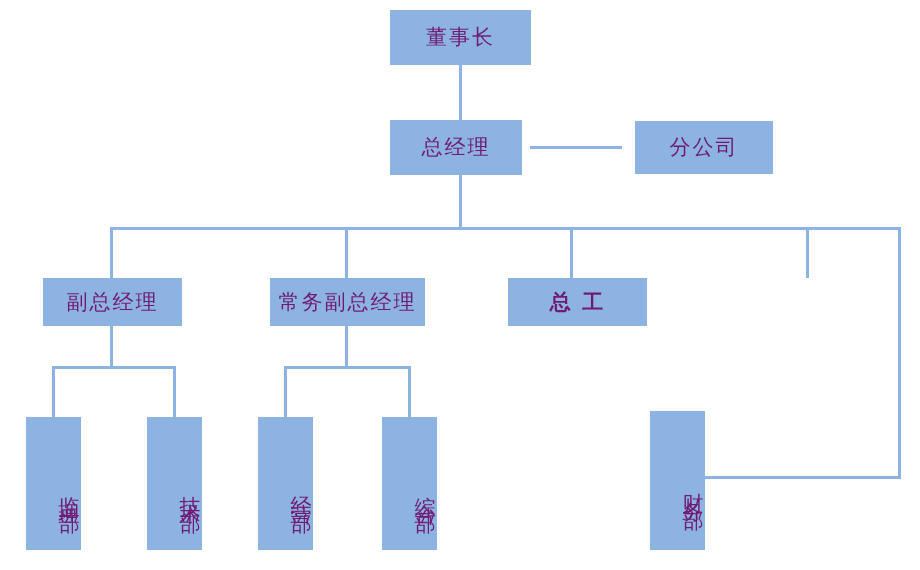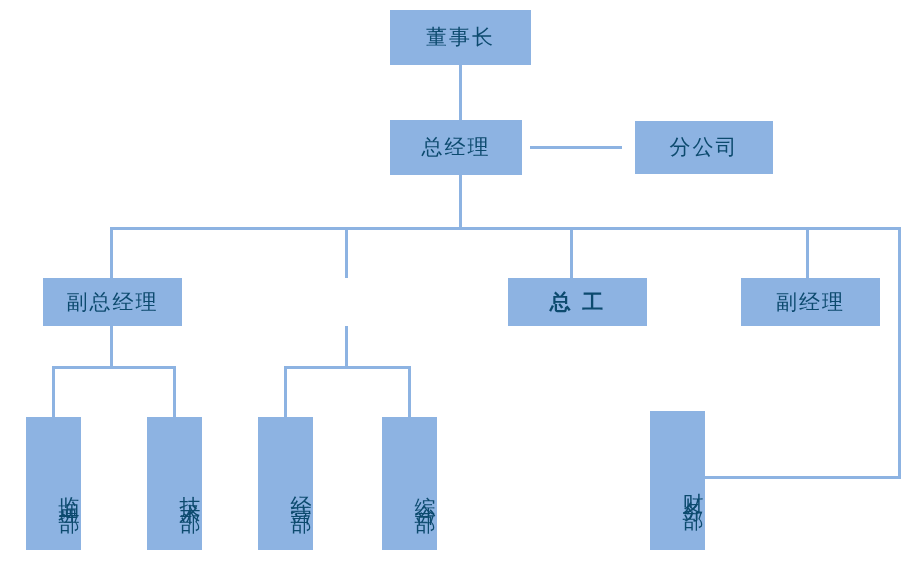--- a/index.html
+++ b/index.html
@@ -15,21 +15,21 @@
     position: relative;
     width: 920px;
     height: 570px;
     background: #ffffff;
     overflow: hidden;
   }
   .node {
     position: absolute;
     box-sizing: border-box;
     background: #8db3e2;
-    color: #0c4a6e;
+    color: #701a75;
     display: flex;
     align-items: center;
     justify-content: center;
     letter-spacing: 2px;
     line-height: 1.15;
     white-space: pre;
     z-index: 2;
   }
   .node.horiz {
     font-size: 21px;
@@ -81,24 +81,24 @@
   <div class="conn" style="left:704px; top:476px; width:197px; height:3px;"></div>
 
   <div class="node horiz" style="left:390px; top:10px; width:141px; height:55px;">董事长</div>
 
   <div class="node horiz" style="left:390px; top:120px; width:132px; height:55px;">总经理</div>
 
   <div class="node horiz" style="left:635px; top:121px; width:138px; height:53px;">分公司</div>
 
   <div class="node horiz" style="left:43px; top:278px; width:139px; height:48px;">副总经理</div>
 
+  <div class="node horiz" style="left:270px; top:278px; width:155px; height:48px;">常务副总经理</div>
 
   <div class="node horiz" style="left:508px; top:278px; width:139px; height:48px;font-weight:bold;">总 工</div>
 
-  <div class="node horiz" style="left:741px; top:278px; width:139px; height:48px;">副经理</div>
 
   <div class="node vert" style="left:26px; top:417px; width:55px; height:133px;">监理部</div>
 
   <div class="node vert" style="left:147px; top:417px; width:55px; height:133px;">技术部</div>
 
   <div class="node vert" style="left:258px; top:417px; width:55px; height:133px;">经营部</div>
 
   <div class="node vert" style="left:382px; top:417px; width:55px; height:133px;">综合部</div>
 
   <div class="node vert" style="left:650px; top:411px; width:55px; height:139px;">财务部</div>

